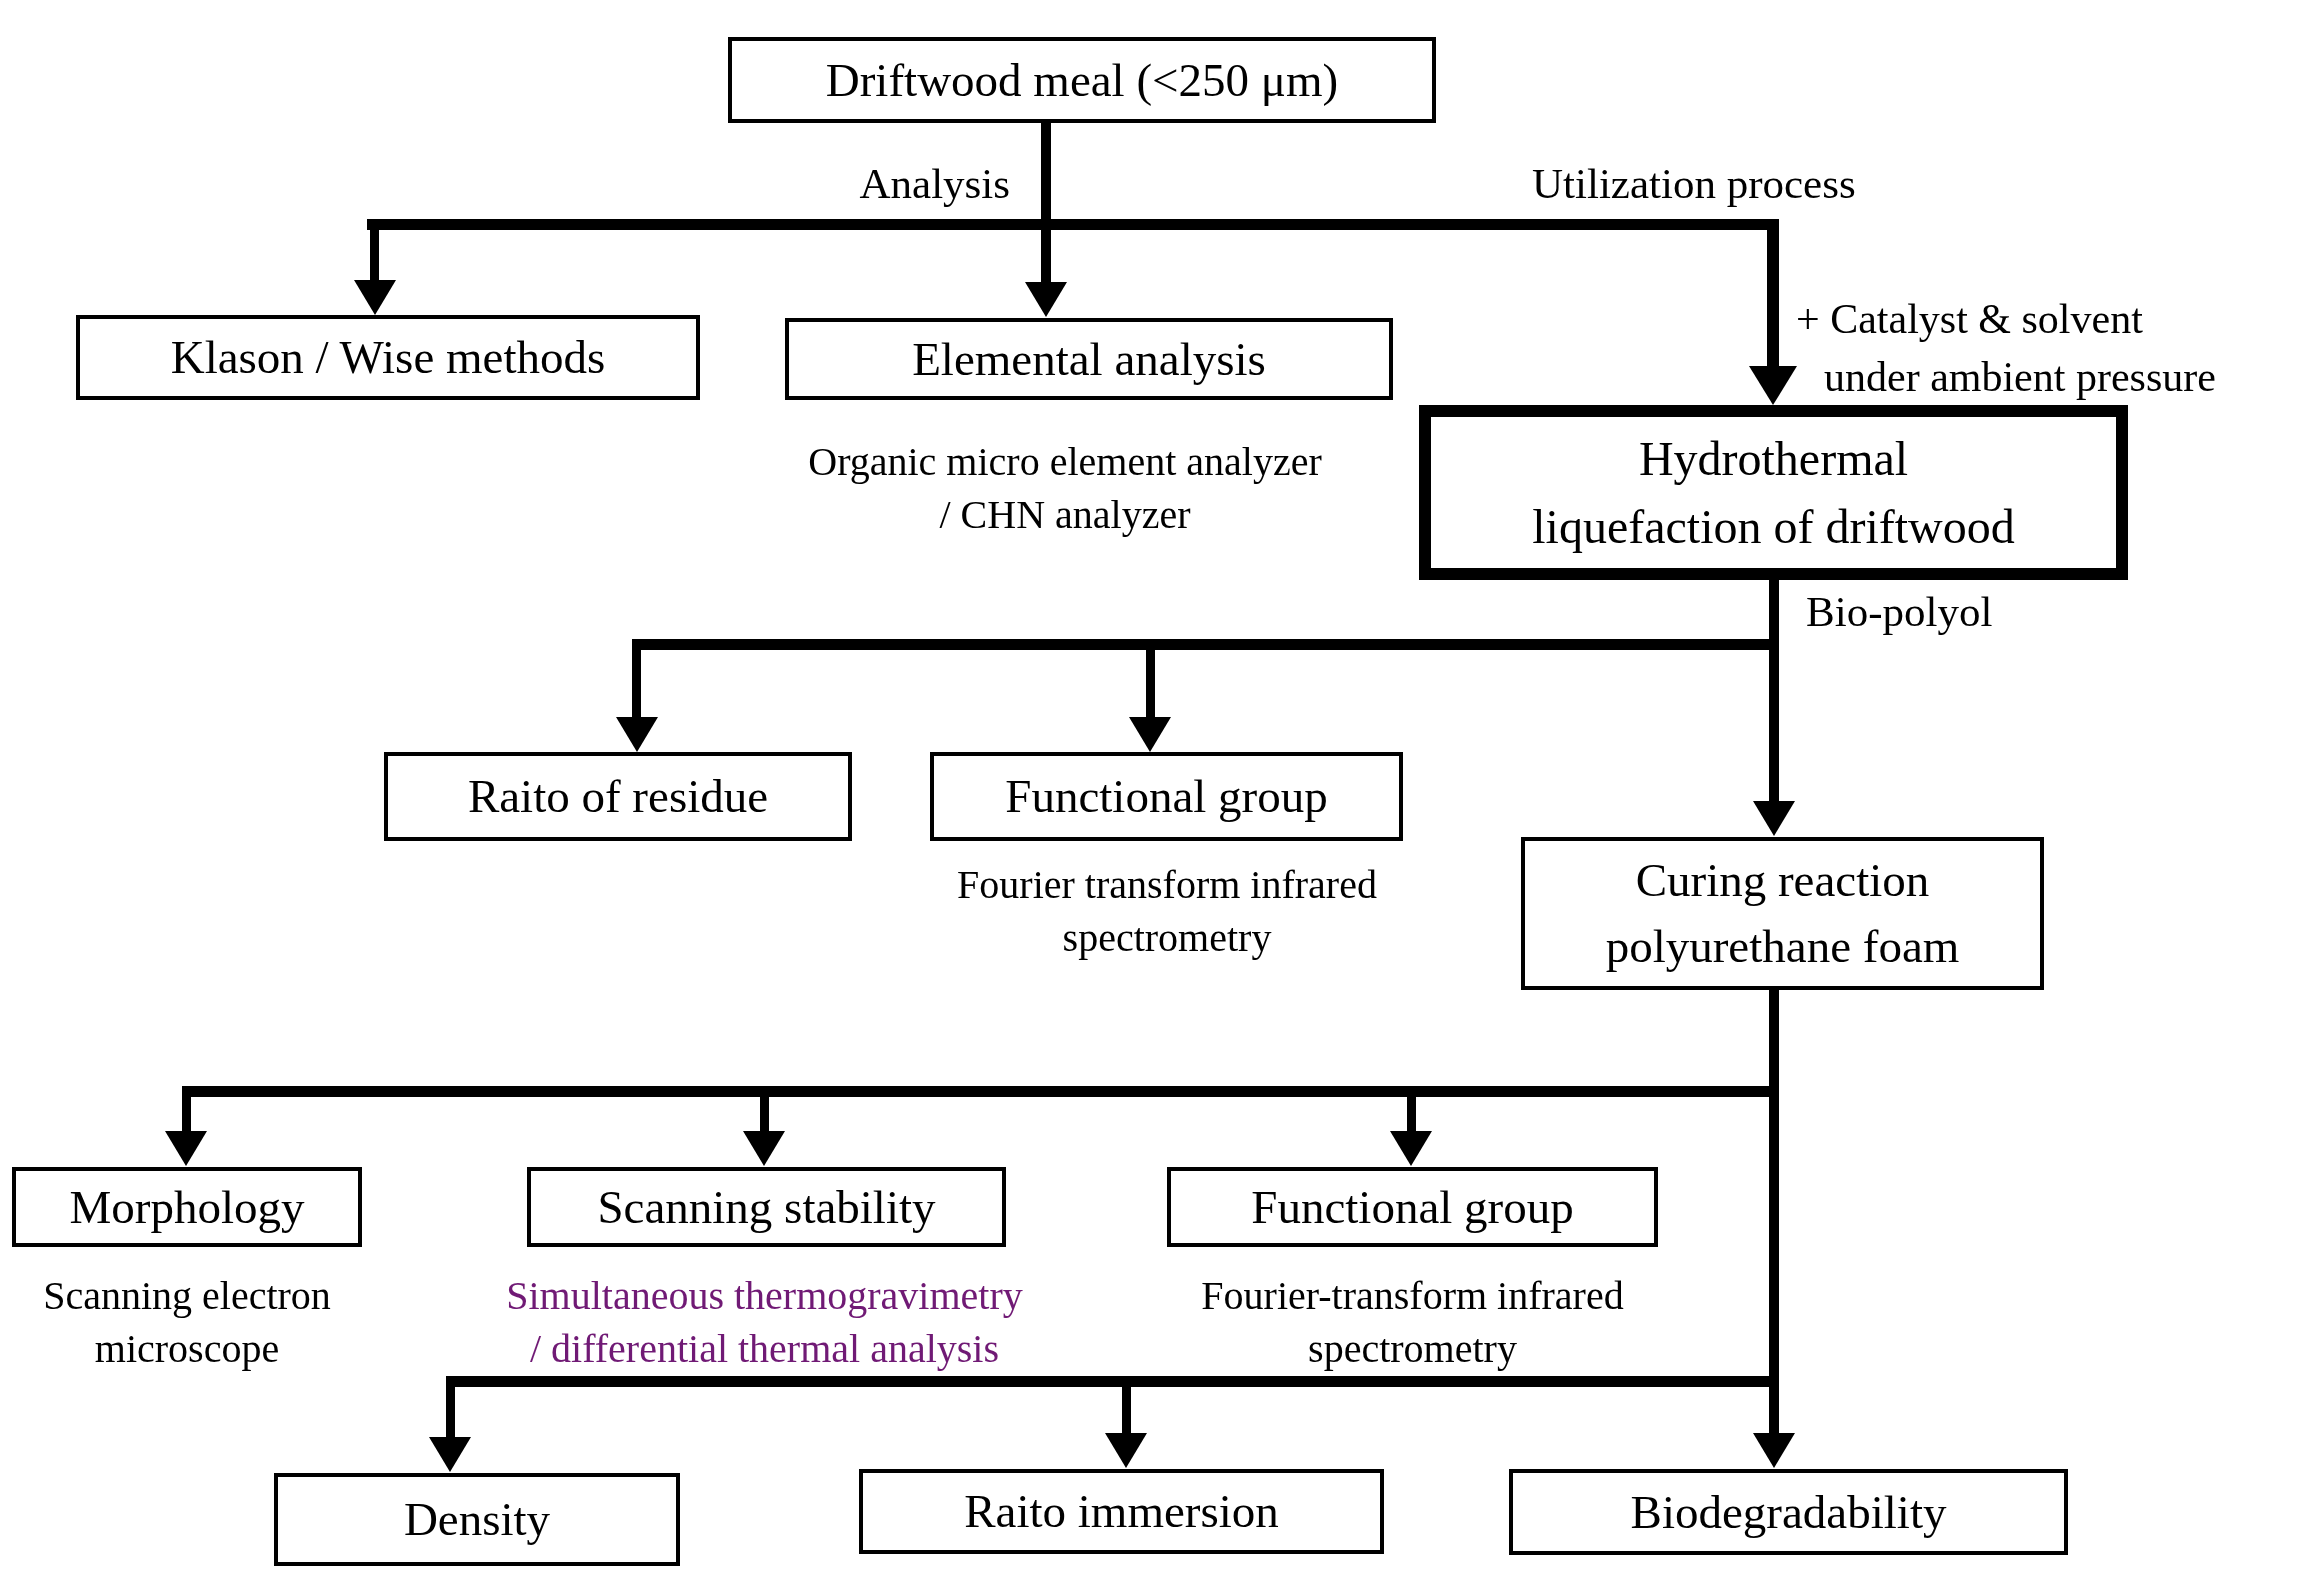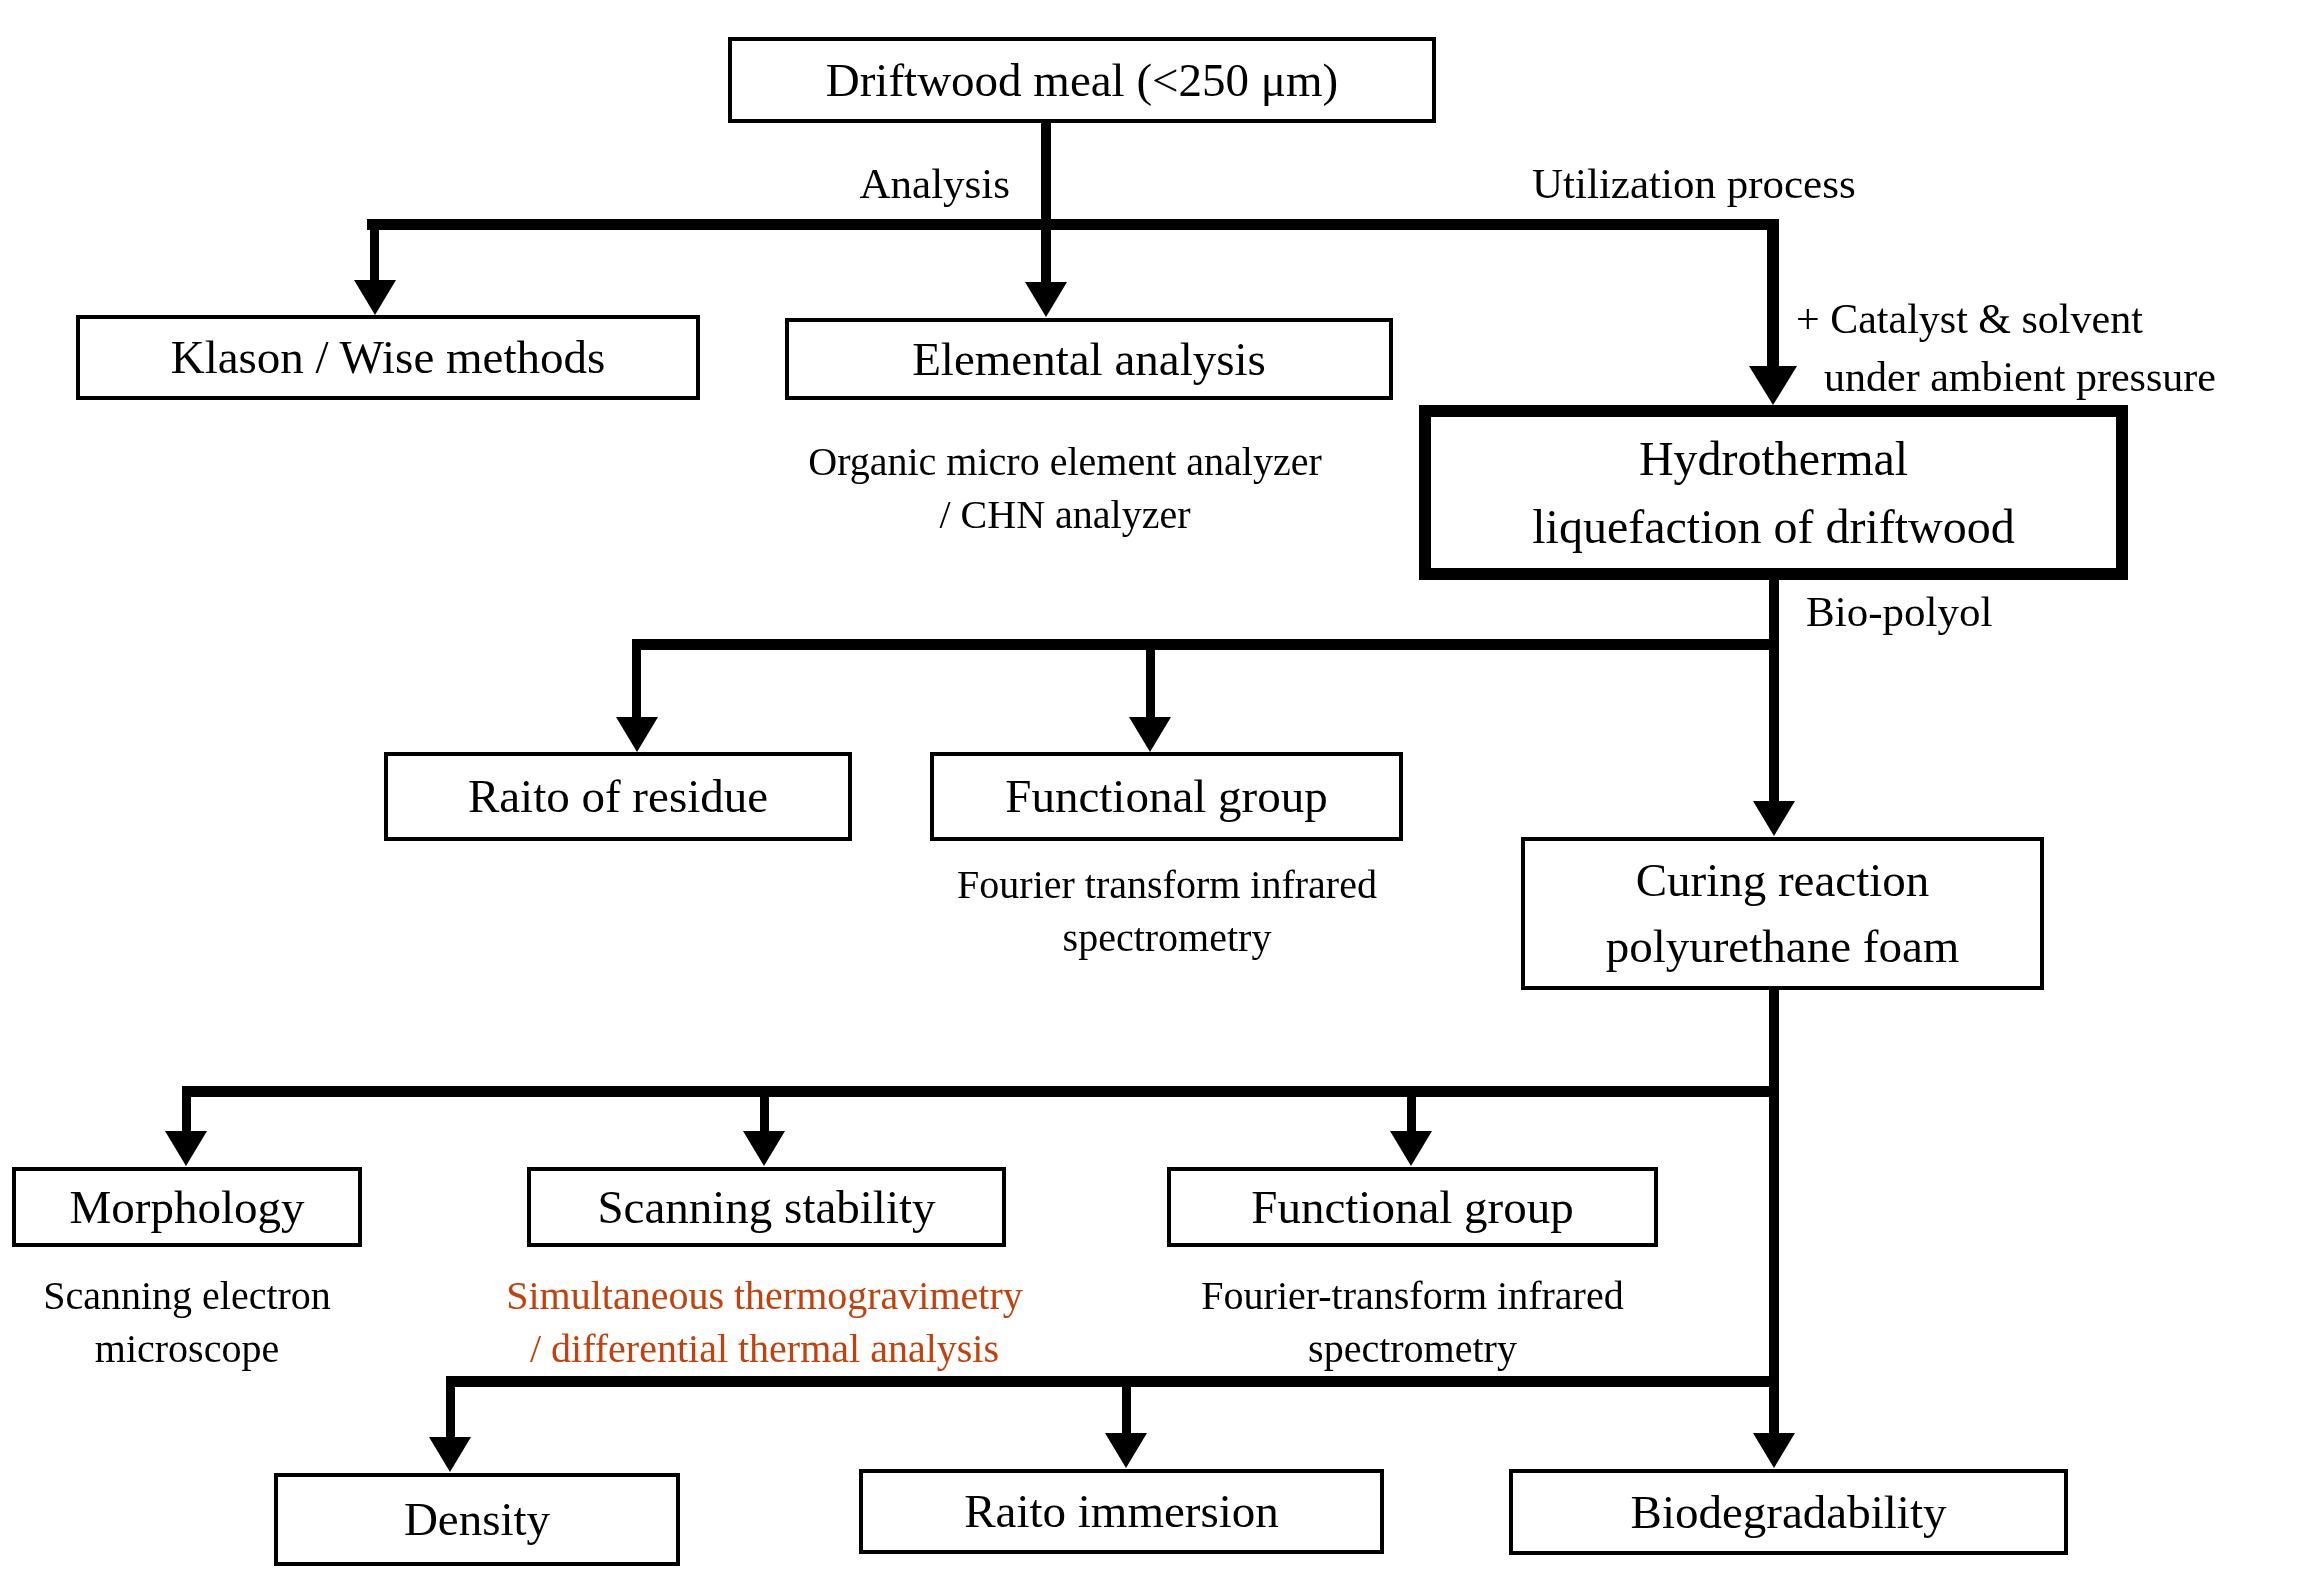--- a/index.html
+++ b/index.html
@@ -56,21 +56,21 @@
     border-top-width: 39px;
   }
   .note {
     position: absolute;
     text-align: center;
     font-size: 40px;
     line-height: 1.32;
     white-space: nowrap;
   }
   .note.gray {
-    color: #c2410c;
+    color: #701a75;
   }
   .elabel {
     position: absolute;
     font-size: 43px;
     white-space: nowrap;
   }
   .elabel.right {
     text-align: right;
   }
   .catalyst {

